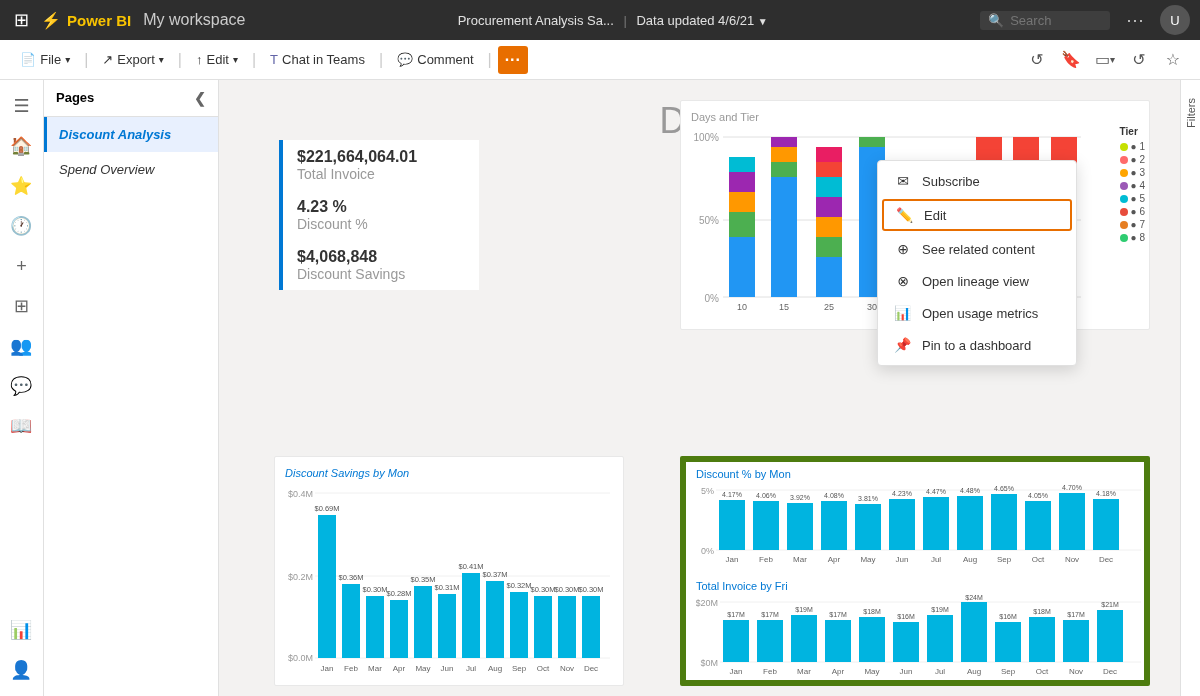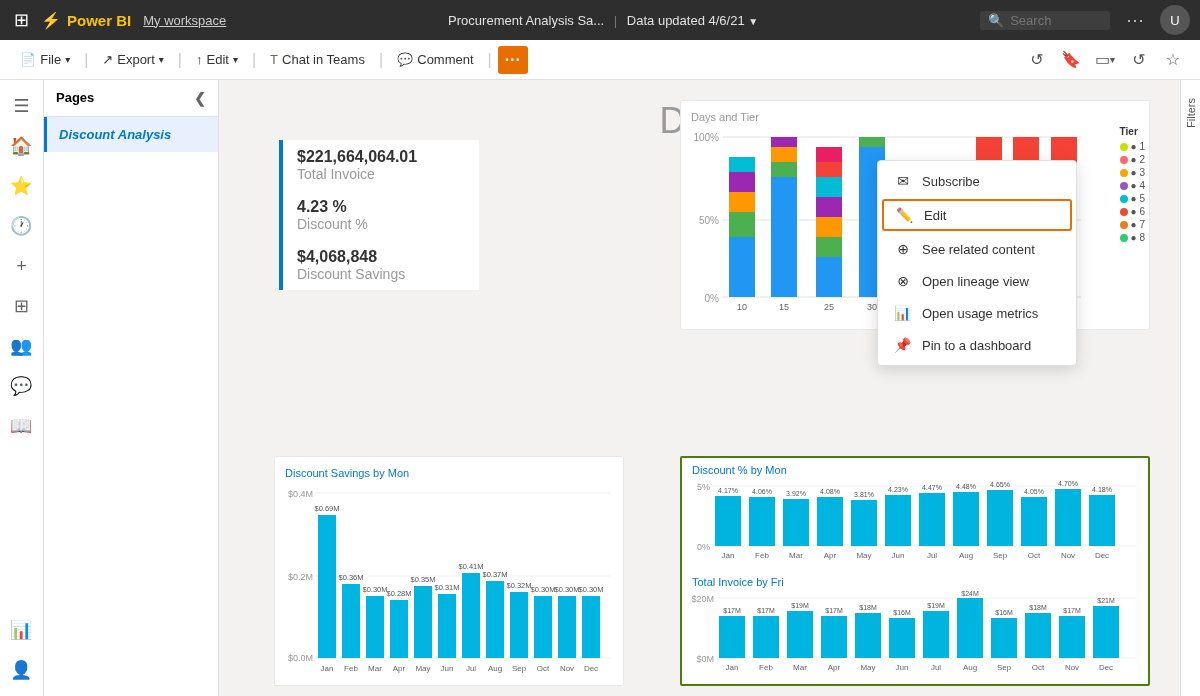--- a/index.html
+++ b/index.html
@@ -5,21 +5,21 @@
     * { box-sizing: border-box; margin: 0; padding: 0; font-family: 'Segoe UI', Arial, sans-serif; }
     body { width: 1200px; height: 696px; overflow: hidden; background: #f3f2f1; }
 
     
     .top-nav {
       display: flex; align-items: center; height: 40px;
       background: #2e2e2e; color: #fff; padding: 0 10px; gap: 8px;
     }
     .top-nav .app-grid { font-size: 18px; cursor: pointer; padding: 4px; }
     .top-nav .brand { display: flex; align-items: center; gap: 6px; font-size: 15px; font-weight: 600; color: #f8c300; }
-    .top-nav .workspace { font-size: 13px; color: #ccc; margin-left: 4px; cursor: pointer; text-decoration: underline; }
+    .top-nav .workspace { font-size: 16px; color: #ccc; margin-left: 4px; cursor: pointer; }
     .top-nav .doc-title { flex: 1; text-align: center; font-size: 13px; color: #e0e0e0; }
     .top-nav .separator { color: #777; margin: 0 6px; }
     .top-nav .search-box {
       display: flex; align-items: center; background: #3e3e3e; border-radius: 3px;
       padding: 2px 8px; gap: 6px; width: 130px;
     }
     .top-nav .search-box input {
       background: transparent; border: none; color: #ccc; font-size: 13px; outline: none; width: 90px;
     }
     .top-nav .more-dots { font-size: 18px; cursor: pointer; color: #ccc; padding: 4px 8px; }
@@ -140,21 +140,21 @@
       background: #fff; border: 1px solid #e8e8e8; border-radius: 2px; padding: 10px;
     }
 
     
     .lower-left-chart {
       position: absolute; bottom: 10px; left: 55px; width: 350px; height: 230px;
       background: #fff; border: 1px solid #e8e8e8; border-radius: 2px; padding: 10px;
     }
     .lower-right-charts {
       position: absolute; bottom: 10px; right: 30px; width: 470px; height: 230px;
-      background: #fff; border: 2px solid #4d7c0f; border-radius: 2px; padding: 6px 10px;
+      background: #fff; border: 6px solid #4d7c0f; border-radius: 2px; padding: 6px 10px;
     }
 
     svg text { font-family: 'Segoe UI', Arial, sans-serif; }
 
     
     .tier-legend {
       position: absolute; right: 4px; top: 25px;
       display: flex; flex-direction: column; gap: 2px; font-size: 10px;
     }
     .tier-item { display: flex; align-items: center; gap: 3px; }
@@ -241,20 +241,21 @@
     <div class="left-nav-icon left-nav-bottom">📊</div>
     <div class="left-nav-icon">👤</div>
   </div>
 
   <div class="pages-panel">
     <div class="pages-header">
       <span>Pages</span>
       <span class="collapse-btn">❮</span>
     </div>
     <div class="page-item active">Discount Analysis</div>
+    <div class="page-item">Spend Overview</div>
   </div>
 
   <div class="content-area">
 
     <div class="report-title">Discount</div>
 
     <div class="stats-row">
       <div class="stat-card">
         <div class="stat-value">$221,664,064.01</div>
         <div class="stat-label">Total Invoice</div>
@@ -365,21 +366,21 @@
             <span style="font-size:10px;color:#555;">● 7</span>
           </div>
         <div class="tier-item">
             <div class="tier-dot" style="background:#2ecc71;"></div>
             <span style="font-size:10px;color:#555;">● 8</span>
           </div>
       </div>
     </div>
 
     <div class="lower-left-chart">
-      <div style="font-size:11px;color:#0078d4;margin-bottom:4px;">Discount Savings by Mon</div>
+      <div style="font-size:11px;color:#0078d4;margin-bottom:4px;font-style:italic;">Discount Savings by Mon</div>
       <svg width="330" height="195">
         <text x="28" y="14" font-size="9" fill="#999" text-anchor="end">$0.4M</text>
         <text x="28" y="97" font-size="9" fill="#999" text-anchor="end">$0.2M</text>
         <text x="28" y="178" font-size="9" fill="#999" text-anchor="end">$0.0M</text>
         <line x1="30" y1="10" x2="325" y2="10" stroke="#f0f0f0" stroke-width="1"></line>
         <line x1="30" y1="93" x2="325" y2="93" stroke="#f0f0f0" stroke-width="1"></line>
         <line x1="30" y1="175" x2="325" y2="175" stroke="#f0f0f0" stroke-width="1"></line>
 
         <rect x="33" y="32" width="18" height="143" fill="#00b4e0"></rect>
         <text x="42" y="28" font-size="7.5" fill="#555" text-anchor="middle">$0.69M</text>

